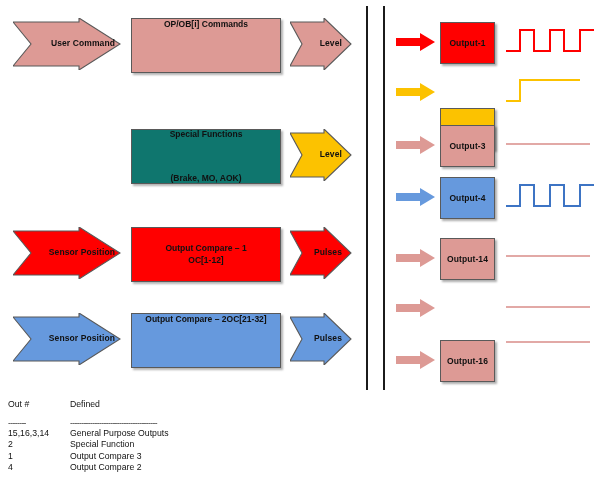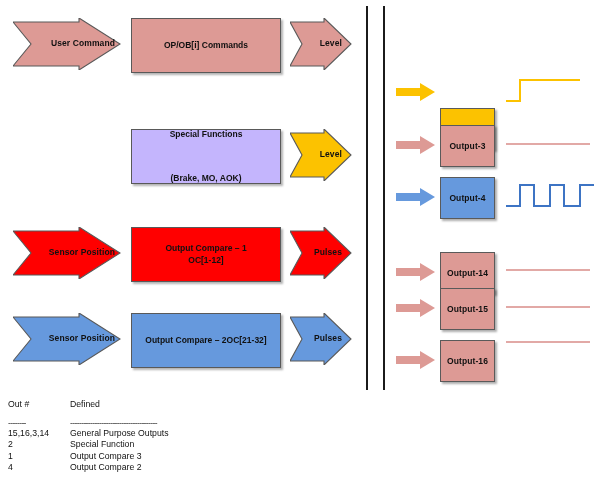--- a/index.html
+++ b/index.html
@@ -15,21 +15,21 @@
 
   .chev{position:absolute;top:0;display:flex;align-items:center;justify-content:flex-end;}
   .chev svg{position:absolute;left:0;top:0;}
   .chev .lbl{
     position:relative;z-index:2;font-size:8.5px;font-weight:bold;
     text-align:center;line-height:1.15;letter-spacing:.1px;
     padding-right:6px;
   }
 
   .procbox{
-    position:absolute;top:0;display:flex;align-items:center;justify-content:center;
+    position:absolute;top:0;display:flex;justify-content:center;
     border:1px solid #595959;
     box-shadow:2px 2px 2px rgba(0,0,0,.30);
     text-align:center;
   }
   .procbox .lbl{font-size:8.5px;font-weight:bold;line-height:1.35;}
 
   
   .divline{position:absolute;width:2px;background:#1b1b1b;}
 
   
@@ -70,21 +70,21 @@
     </div>
     <div class="chev" style="left:290px;width:62px;height:52px;">
       <svg width="62" height="52" viewBox="0 0 62 52">
         <polygon points="0,4 34,4 34,0 61,26 34,52 34,48 0,48 12,26" fill="#DD9A95" stroke="#595959" stroke-width="1.1"></polygon>
       </svg>
       <span class="lbl" style="padding-right:10px">Level</span>
     </div>
   </div>
 
   <div class="flowrow" style="top:129px">
-    <div class="procbox" style="left:131px;width:148px;height:53px;background:#c4b5fd;flex-direction:column;gap:32px;">
+    <div class="procbox" style="left:131px;width:148px;height:53px;background:#0f766e;flex-direction:column;gap:32px;">
       <span class="lbl">Special Functions</span>
       <span class="lbl">(Brake, MO, AOK)</span>
     </div>
     <div class="chev" style="left:290px;width:62px;height:52px;">
       <svg width="62" height="52" viewBox="0 0 62 52">
         <polygon points="0,4 34,4 34,0 61,26 34,52 34,48 0,48 12,26" fill="#FCC200" stroke="#595959" stroke-width="1.1"></polygon>
       </svg>
       <span class="lbl" style="padding-right:10px">Level</span>
     </div>
   </div>
@@ -123,20 +123,35 @@
       <svg width="62" height="52" viewBox="0 0 62 52">
         <polygon points="0,4 34,4 34,0 61,26 34,52 34,48 0,48 12,26" fill="#6699DD" stroke="#595959" stroke-width="1.1"></polygon>
       </svg>
       <span class="lbl" style="padding-right:10px">Pulses</span>
     </div>
   </div>
 
   <div class="divline" style="left:366px;top:6px;height:384px;"></div>
   <div class="divline" style="left:383px;top:6px;height:384px;"></div>
 
+  <div class="outrow" style="top:22px">
+    <div class="oarrow">
+      <svg width="40" height="18" viewBox="0 0 40 18">
+        <polygon points="0,5 24,5 24,0 39,9 24,18 24,13 0,13" fill="#FF0000"></polygon>
+      </svg>
+    </div>
+    <div class="obox" style="background:#FF0000;">
+      <span class="lbl">Output-1</span>
+    </div>
+    <div class="wave">
+      <svg width="92" height="44" viewBox="0 0 92 44">
+        <polyline points="2,31 16,31 16,10 30,10 30,31 46,31 46,10 60,10 60,31 76,31 76,10 90,10" fill="none" stroke="#FF0000" stroke-width="2"></polyline>
+      </svg>
+    </div>
+  </div>
 
   <div class="outrow" style="top:72px">
     <div class="oarrow">
       <svg width="40" height="18" viewBox="0 0 40 18">
         <polygon points="0,5 24,5 24,0 39,9 24,18 24,13 0,13" fill="#FCC200"></polygon>
       </svg>
     </div>
     <div class="obox" style="background:#FCC200;margin-top:36px;">
       <span class="lbl">Output-2</span>
     </div>
@@ -172,44 +187,41 @@
     <div class="obox" style="background:#6699DD;">
       <span class="lbl">Output-4</span>
     </div>
     <div class="wave">
       <svg width="92" height="44" viewBox="0 0 92 44">
         <polyline points="2,31 16,31 16,10 30,10 30,31 46,31 46,10 60,10 60,31 76,31 76,10 90,10" fill="none" stroke="#3D74C4" stroke-width="2"></polyline>
       </svg>
     </div>
   </div>
 
-  <div class="outrow" style="top:252px">
+  <div class="outrow" style="top:238px">
     <div class="oarrow">
       <svg width="40" height="18" viewBox="0 0 40 18">
         <polygon points="0,5 24,5 24,0 39,9 24,18 24,13 0,13" fill="#DD9A95"></polygon>
       </svg>
     </div>
     <div class="obox" style="background:#DD9A95;">
       <span class="lbl">Output-14</span>
     </div>
     <div class="wave">
       <svg width="92" height="44" viewBox="0 0 92 44">
         <polyline points="2,20 86,20" fill="none" stroke="#D98C88" stroke-width="1.6"></polyline>
       </svg>
     </div>
   </div>
 
   <div class="outrow" style="top:288px">
     <div class="oarrow">
       <svg width="40" height="18" viewBox="0 0 40 18">
         <polygon points="0,5 24,5 24,0 39,9 24,18 24,13 0,13" fill="#DD9A95"></polygon>
       </svg>
-    </div>
-    <div class="obox" style="background:#DD9A95;">
-      <span class="lbl">Output-15</span>
     </div>
     <div class="wave">
       <svg width="92" height="44" viewBox="0 0 92 44">
         <polyline points="2,21 86,21" fill="none" stroke="#D98C88" stroke-width="1.6"></polyline>
       </svg>
     </div>
   </div>
 
   <div class="outrow" style="top:340px">
     <div class="oarrow">

